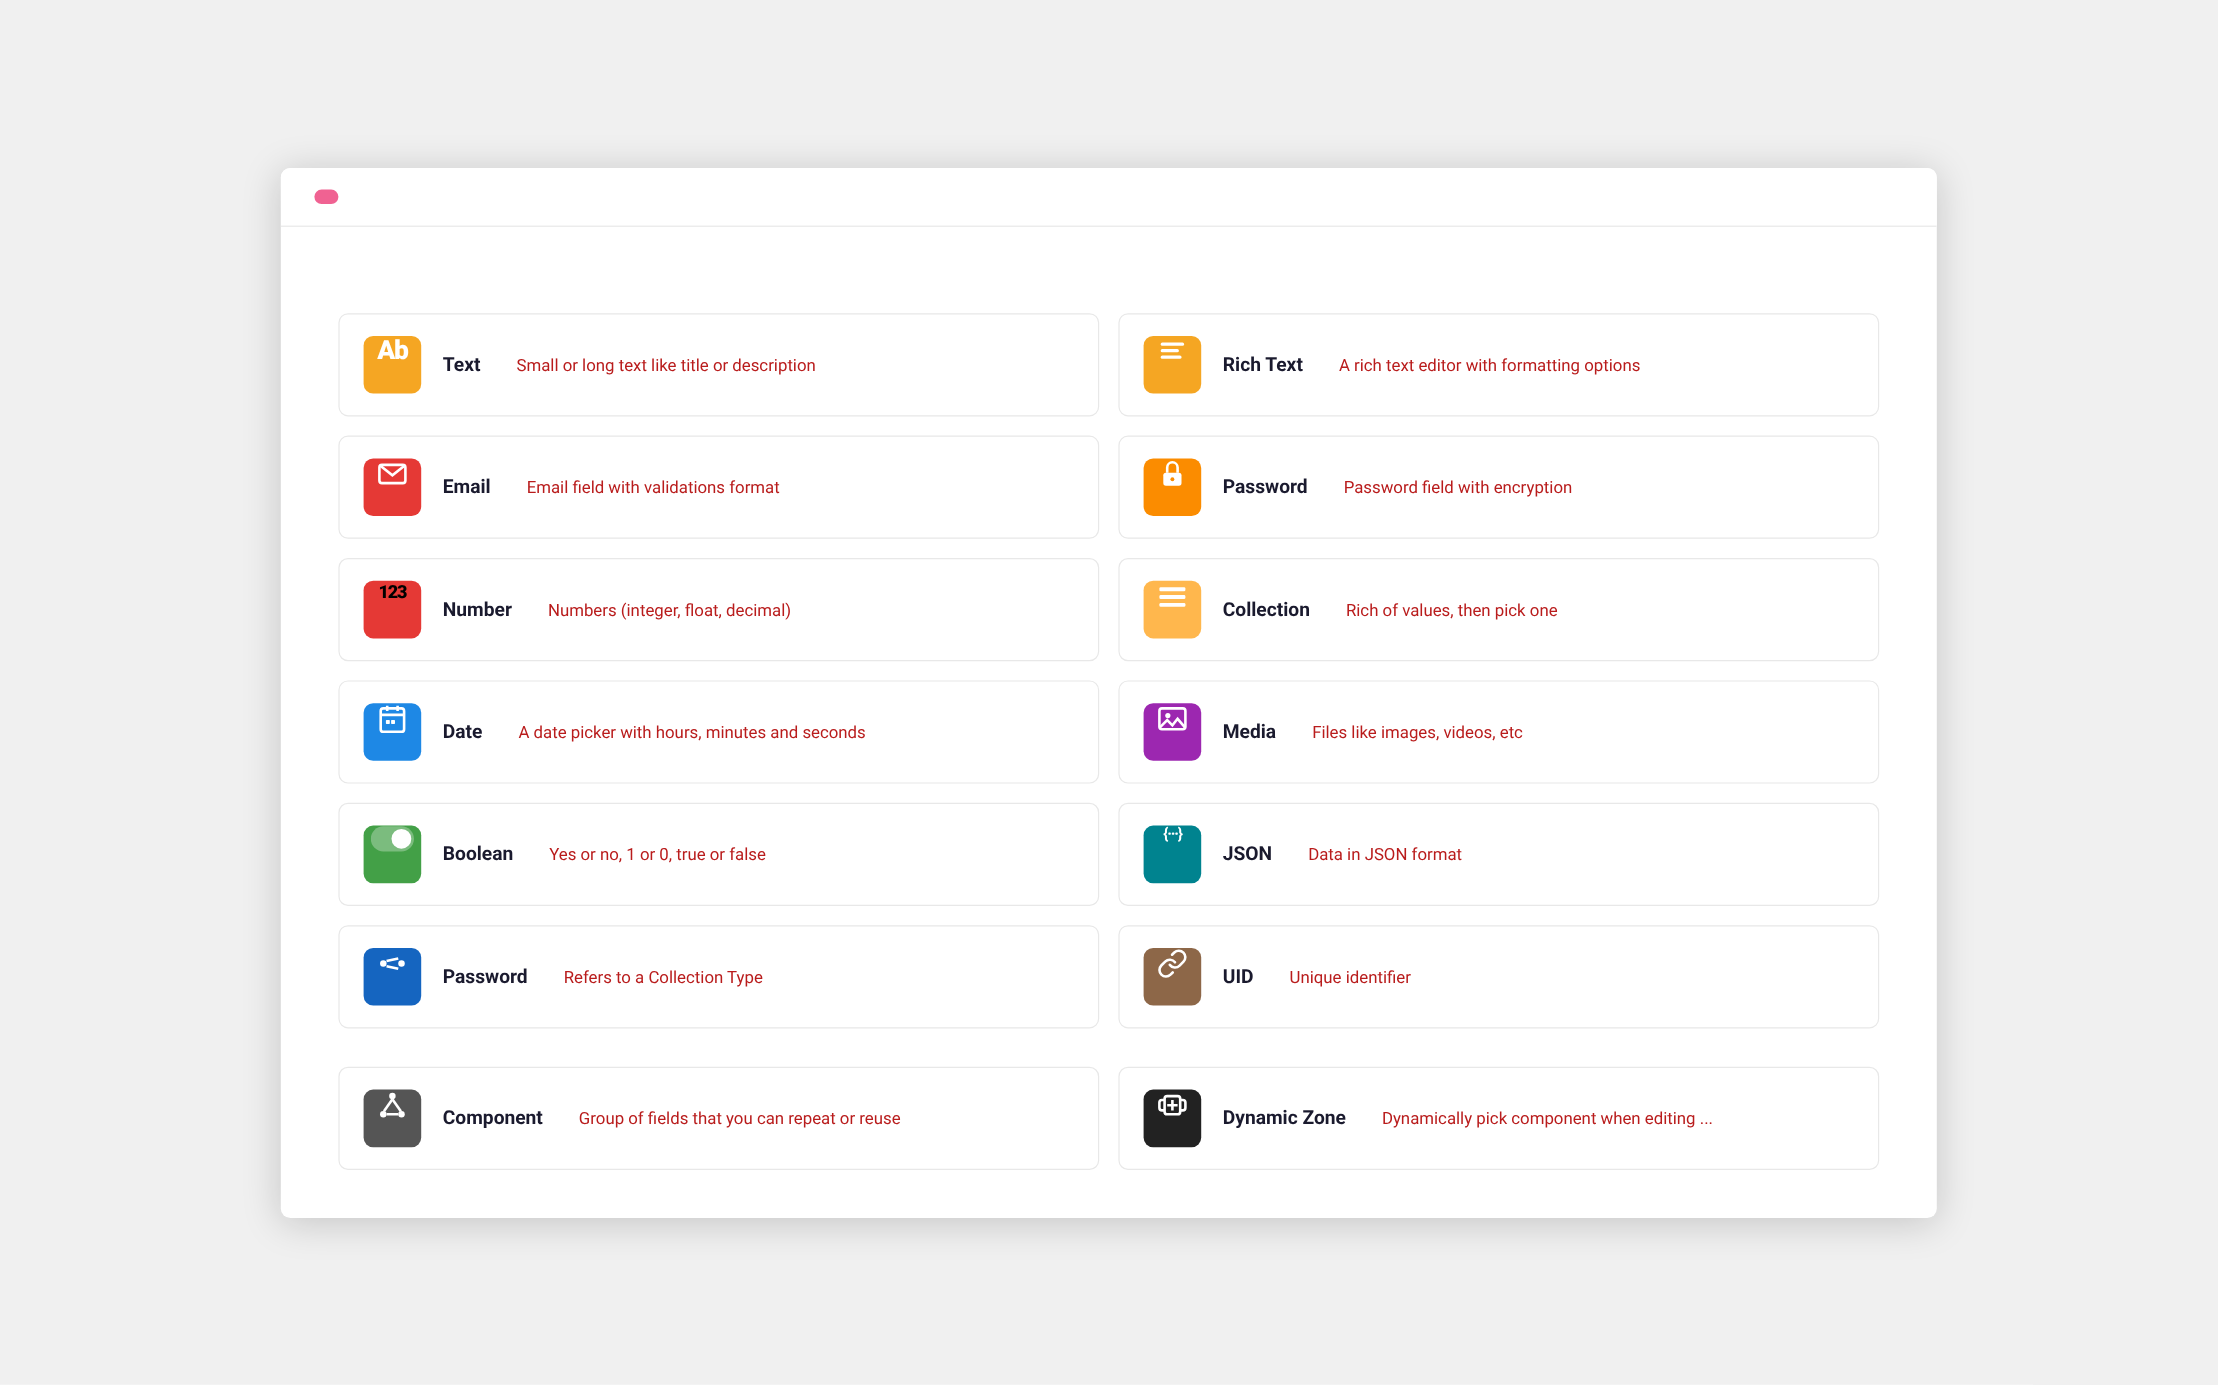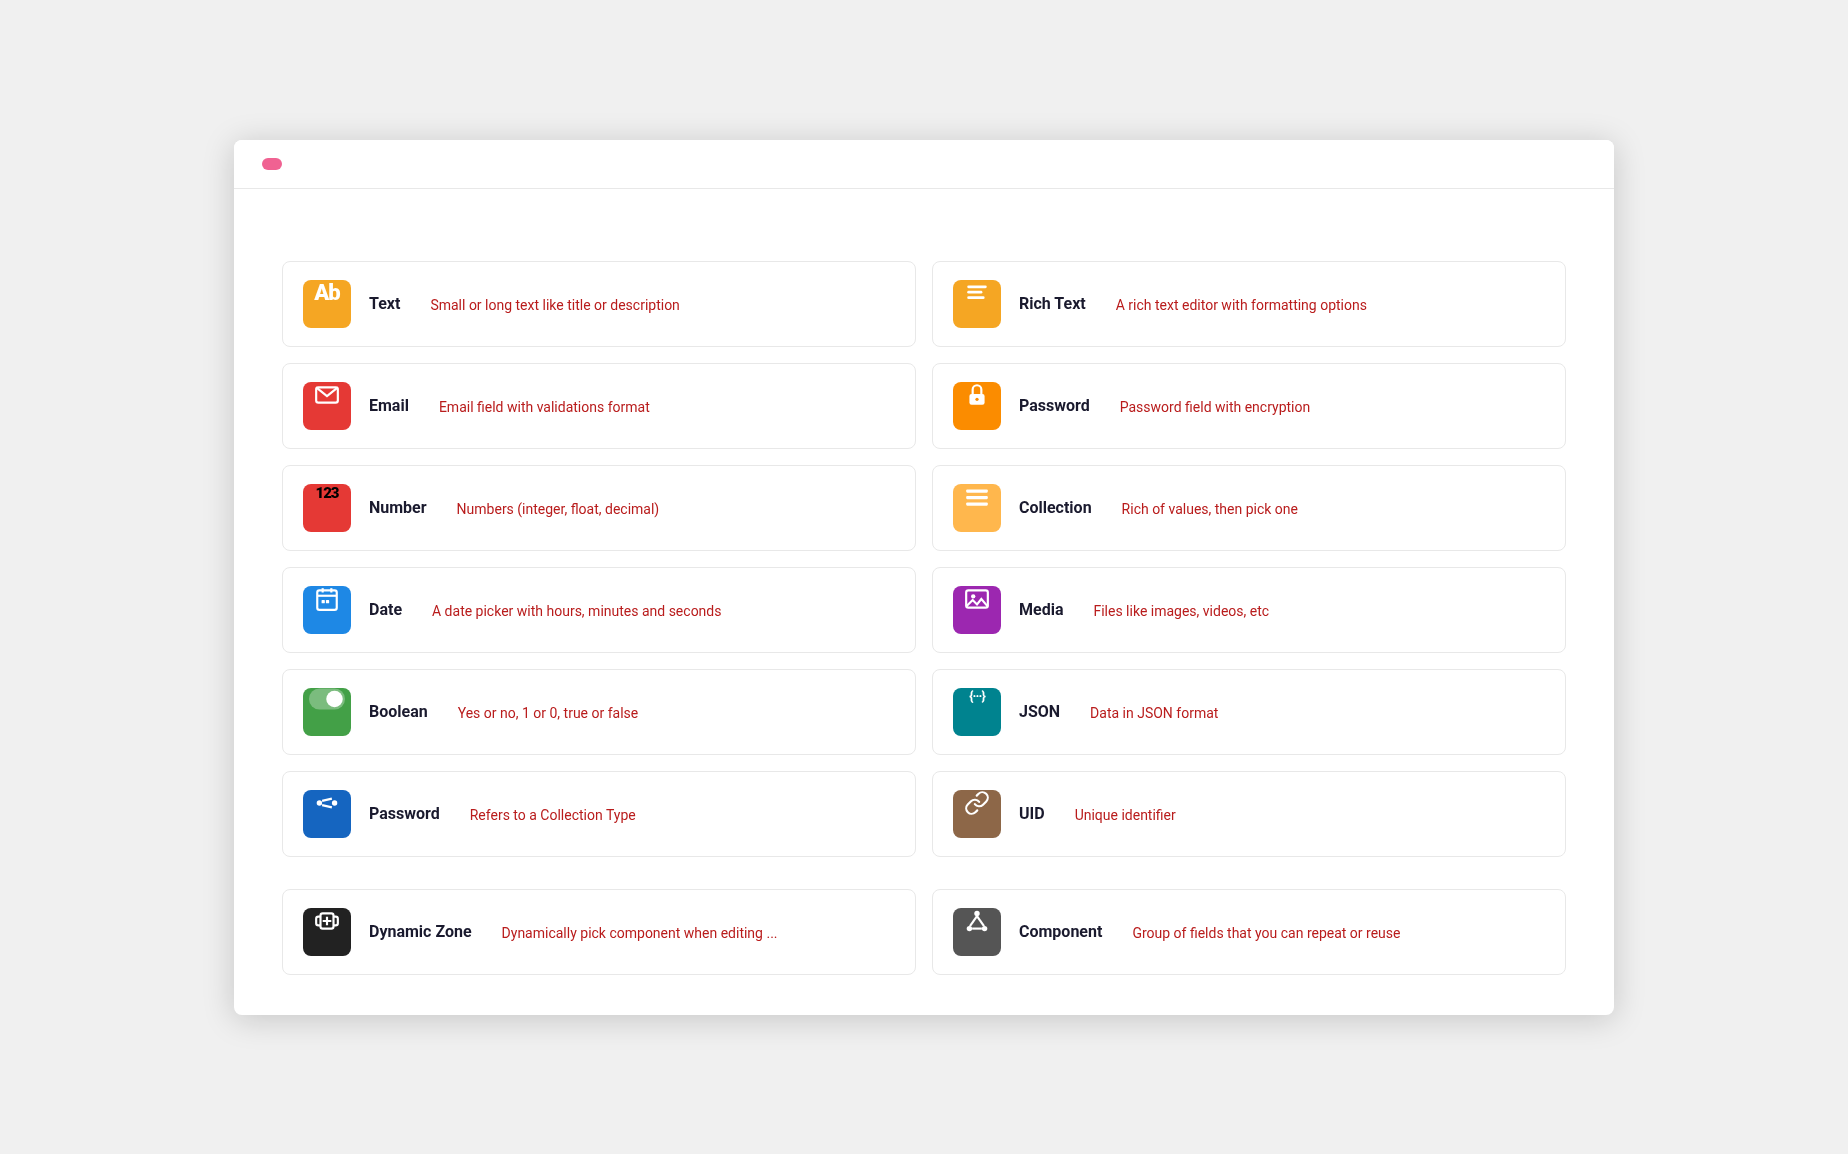--- a/index.html
+++ b/index.html
@@ -279,44 +279,44 @@
           <div class="field-info">
             <span class="field-name">UID</span>
             <span class="field-desc">Unique identifier</span>
           </div>
         </div>
       </div>
     <div style="height:32px;"></div>
     <div class="fields-grid" id="advanced-fields-grid">
 
     <div class="field-card">
-          <div class="field-icon icon-dynamiczone">
-            <svg viewBox="0 0 24 24" fill="white" style="width:26px;height:26px;">
-              <path d="M18 8h2a2 2 0 0 1 2 2v4a2 2 0 0 1-2 2h-2" stroke="white" stroke-width="2" fill="none"></path>
-              <path d="M6 8H4a2 2 0 0 0-2 2v4a2 2 0 0 0 2 2h2" stroke="white" stroke-width="2" fill="none"></path>
-              <rect x="6" y="5" width="12" height="14" rx="2" fill="none" stroke="white" stroke-width="2"></rect>
-              <path d="M8 12h8M12 8v8" stroke="white" stroke-width="2"></path>
-            </svg>
-          </div>
-          <div class="field-info">
-            <span class="field-name">Dynamic Zone</span>
-            <span class="field-desc">Dynamically pick component when editing ...</span>
-          </div>
-        </div>
-        <div class="field-card">
           <div class="field-icon icon-component">
             <svg viewBox="0 0 24 24" fill="white" style="width:26px;height:26px;">
               <circle cx="12" cy="5" r="2.5"></circle>
               <circle cx="5" cy="19" r="2.5"></circle>
               <circle cx="19" cy="19" r="2.5"></circle>
               <line x1="12" y1="7.5" x2="5.5" y2="16.7" stroke="white" stroke-width="2"></line>
               <line x1="12" y1="7.5" x2="18.5" y2="16.7" stroke="white" stroke-width="2"></line>
               <line x1="7.5" y1="19" x2="16.5" y2="19" stroke="white" stroke-width="2"></line>
             </svg>
           </div>
           <div class="field-info">
             <span class="field-name">Component</span>
             <span class="field-desc">Group of fields that you can repeat or reuse</span>
           </div>
         </div>
+        <div class="field-card">
+          <div class="field-icon icon-dynamiczone">
+            <svg viewBox="0 0 24 24" fill="white" style="width:26px;height:26px;">
+              <path d="M18 8h2a2 2 0 0 1 2 2v4a2 2 0 0 1-2 2h-2" stroke="white" stroke-width="2" fill="none"></path>
+              <path d="M6 8H4a2 2 0 0 0-2 2v4a2 2 0 0 0 2 2h2" stroke="white" stroke-width="2" fill="none"></path>
+              <rect x="6" y="5" width="12" height="14" rx="2" fill="none" stroke="white" stroke-width="2"></rect>
+              <path d="M8 12h8M12 8v8" stroke="white" stroke-width="2"></path>
+            </svg>
+          </div>
+          <div class="field-info">
+            <span class="field-name">Dynamic Zone</span>
+            <span class="field-desc">Dynamically pick component when editing ...</span>
+          </div>
+        </div>
       </div>
   </div>
 </div>
 
 </body></html>

